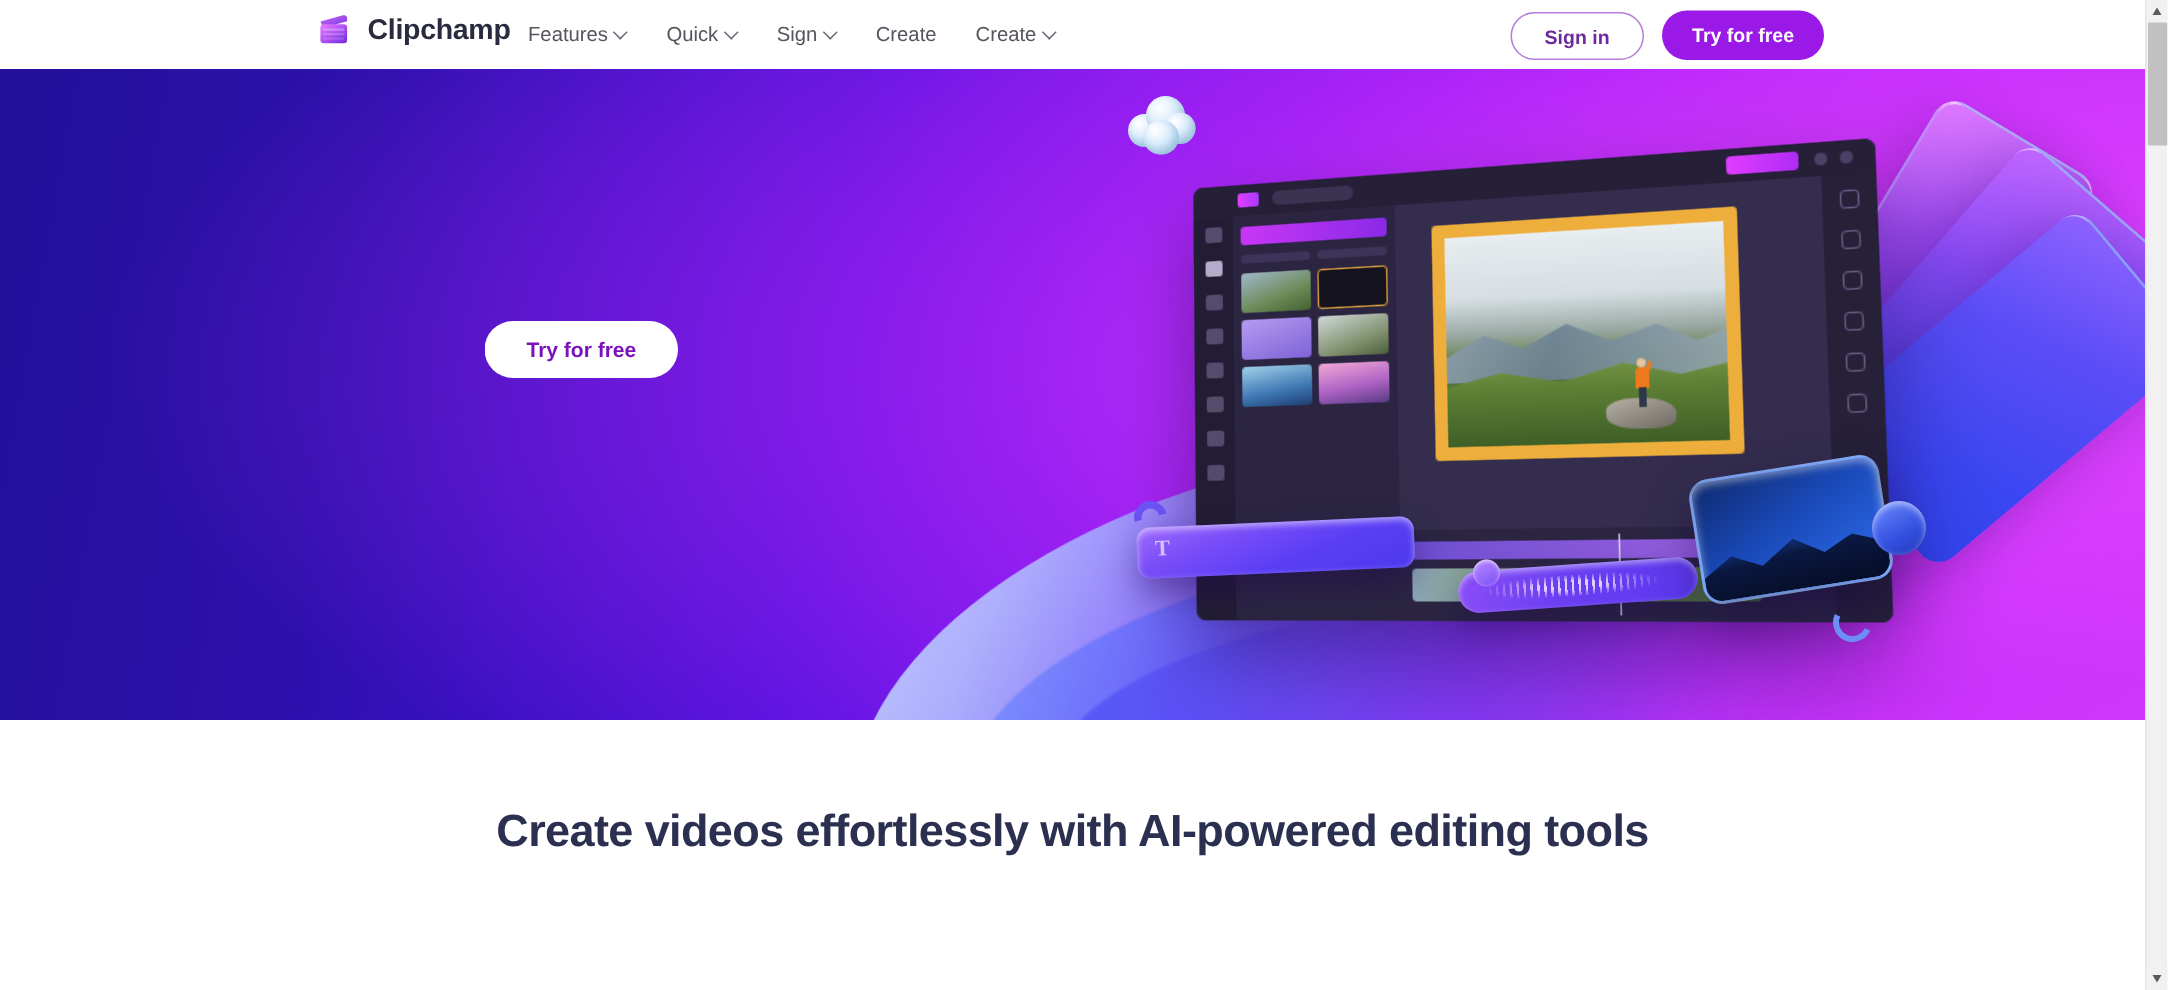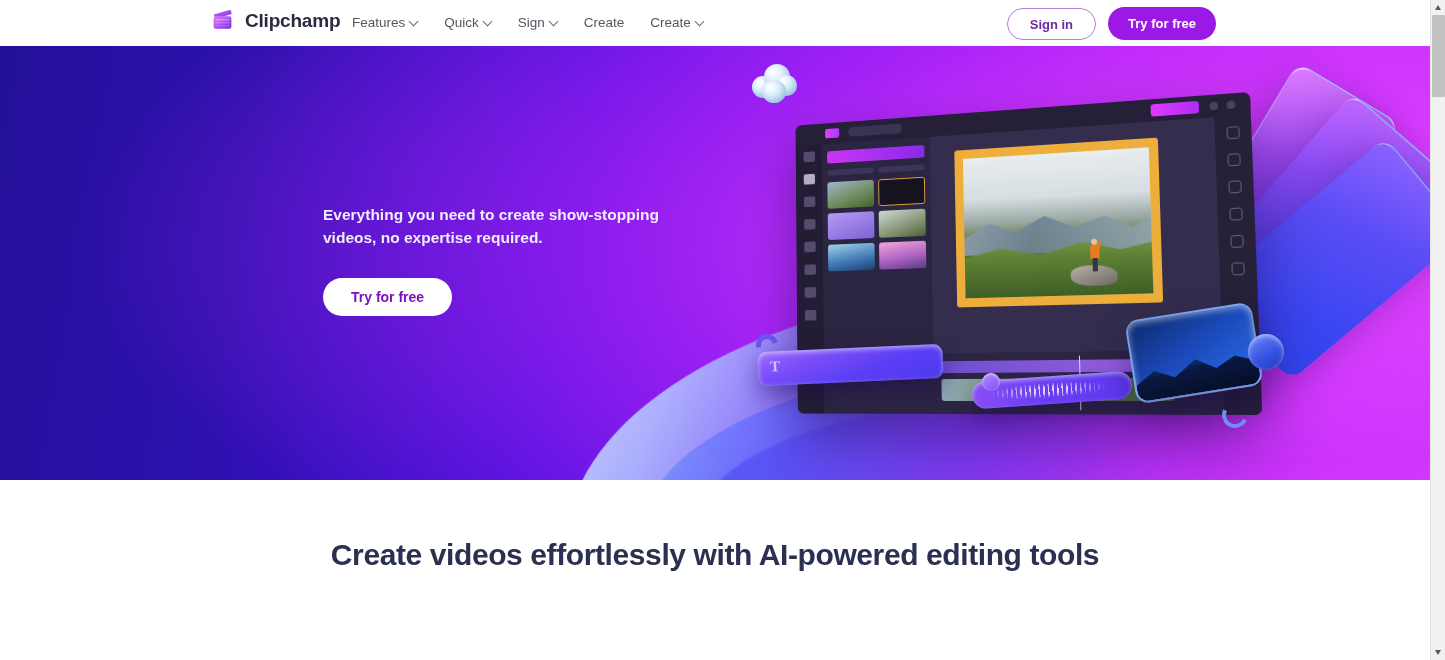--- a/index.html
+++ b/index.html
@@ -824,21 +824,20 @@
 
         <div class="wave-pill"></div>
         <div class="wave-dot"></div>
 
         <div class="phone"></div>
         <div class="phone-knob"></div>
         <div class="phone-hook"></div>
       </div>
 
       <div class="hero-copy">
-        <p class="hero-sub">Everything you need to create show-stopping videos, no expertise required.</p>
         <button class="btn-try-hero">Try for free</button>
       </div>
     </section>
 
     <section id="features-section">
       <h2 class="section-heading">Create videos effortlessly with AI-powered editing tools</h2>
     </section>
 
   </div>
 

